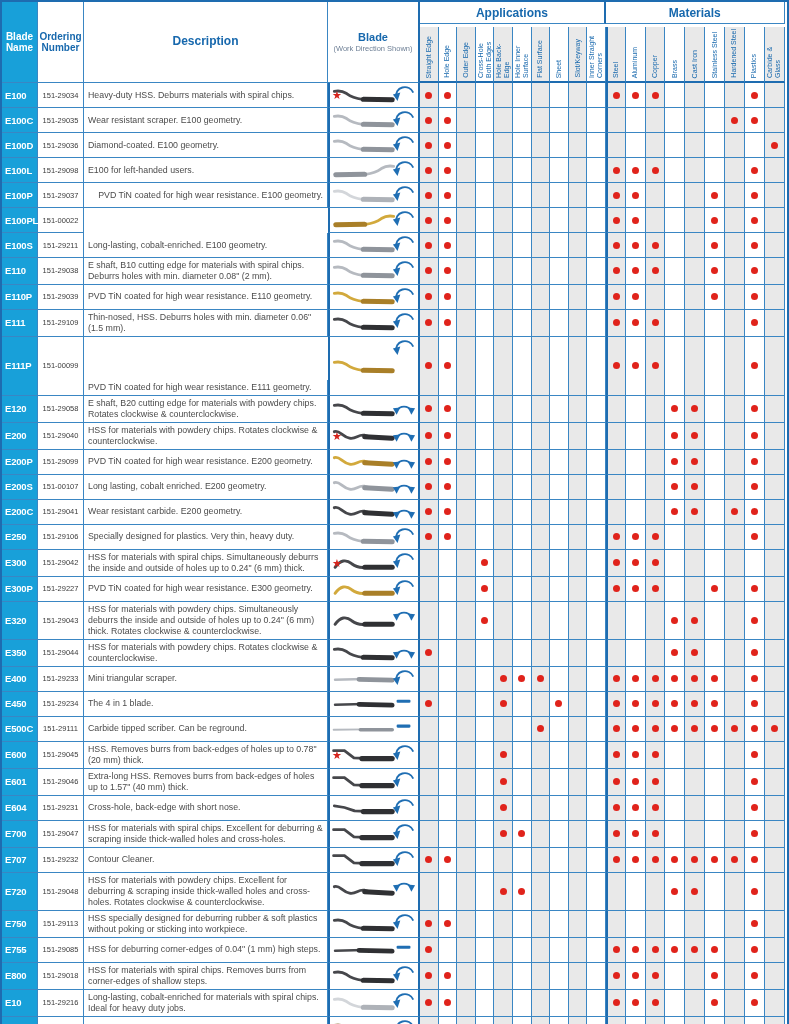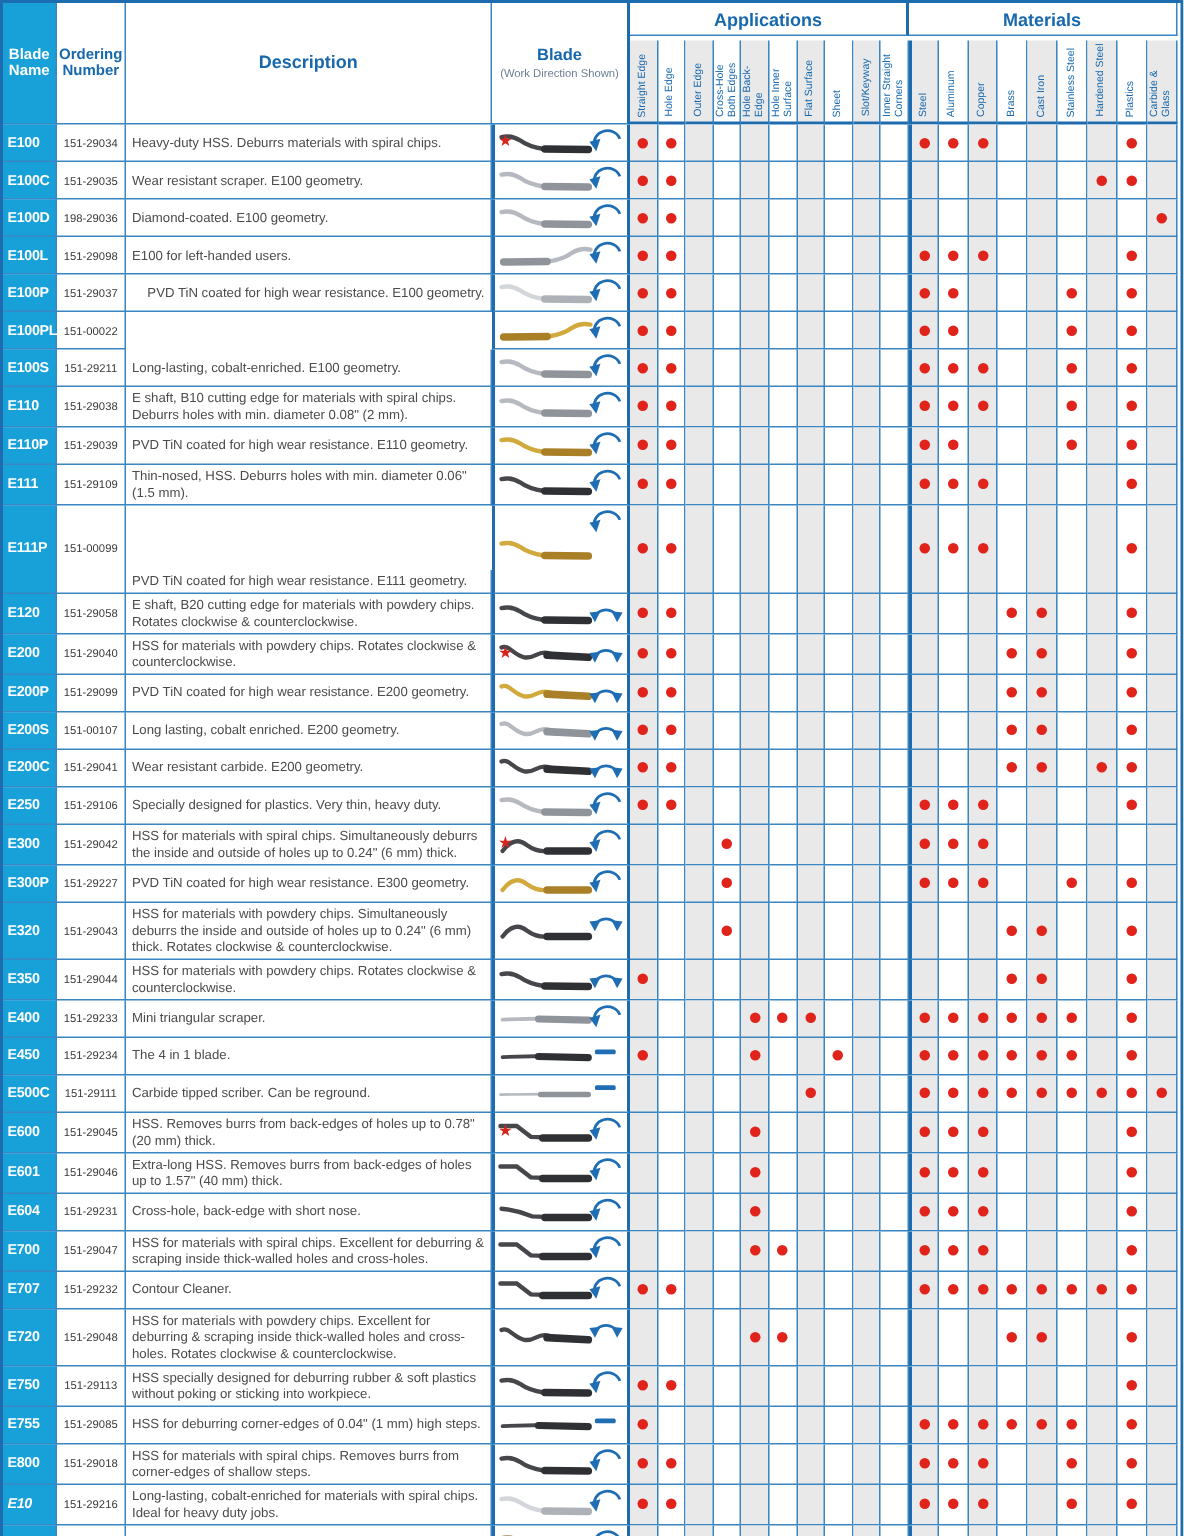--- a/index.html
+++ b/index.html
@@ -209,21 +209,21 @@
     <div class="c dotc gray" style="grid-area: 4 / 19;"></div>
     <div class="c dotc" style="grid-area: 4 / 20;"></div>
     <div class="c dotc gray" style="grid-area: 4 / 21;">
       <span class="dot"></span>
     </div>
     <div class="c dotc" style="grid-area: 4 / 22;">
       <span class="dot"></span>
     </div>
     <div class="c dotc gray" style="grid-area: 4 / 23;"></div>
     <div class="c namec" style="grid-area: 5 / 1;">E100D</div>
-    <div class="c orderc" style="grid-area: 5 / 2;">198-29036</div>
+    <div class="c orderc" style="grid-area: 5 / 2;">151-29036</div>
     <div class="c descc" style="grid-area: 5 / 3;">
       <span>Diamond-coated. E100 geometry.</span>
     </div>
     <div class="c bladec" style="grid-area: 5 / 4;">
       <svg viewBox="0 0 94 22" width="84" height="22" class="bladesvg">
         <g>
           <path d="M6 6 Q15 4 23 9 Q31 15 45 17 L58 17" fill="none" stroke="#b6bac0" stroke-width="4" stroke-linecap="round"></path>
           <path d="M46 17 L86 17.5" fill="none" stroke="#8f949b" stroke-width="7" stroke-linecap="round"></path>
         </g>
       </svg>
@@ -1703,21 +1703,21 @@
     <div class="c dotc" style="grid-area: 35 / 18;"></div>
     <div class="c dotc gray" style="grid-area: 35 / 19;"></div>
     <div class="c dotc" style="grid-area: 35 / 20;">
       <span class="dot"></span>
     </div>
     <div class="c dotc gray" style="grid-area: 35 / 21;"></div>
     <div class="c dotc" style="grid-area: 35 / 22;">
       <span class="dot"></span>
     </div>
     <div class="c dotc gray" style="grid-area: 35 / 23;"></div>
-    <div class="c namec" style="grid-area: 36 / 1; font-style: italic;">E10</div>
+    <div class="c namec" style="grid-area: 36 / 1;">E10</div>
     <div class="c orderc" style="grid-area: 36 / 2;">151-29216</div>
     <div class="c descc" style="grid-area: 36 / 3;">
       <span>Long-lasting, cobalt-enriched for materials with spiral chips. Ideal for heavy duty jobs.</span>
     </div>
     <div class="c bladec" style="grid-area: 36 / 4;">
       <svg viewBox="0 0 94 22" width="84" height="22" class="bladesvg">
         <g>
           <path d="M6 6 Q15 4 23 9 Q31 15 45 17 L58 17" fill="none" stroke="#d3d6da" stroke-width="4" stroke-linecap="round"></path>
           <path d="M46 17 L86 17.5" fill="none" stroke="#aeb2b8" stroke-width="7" stroke-linecap="round"></path>
         </g>

